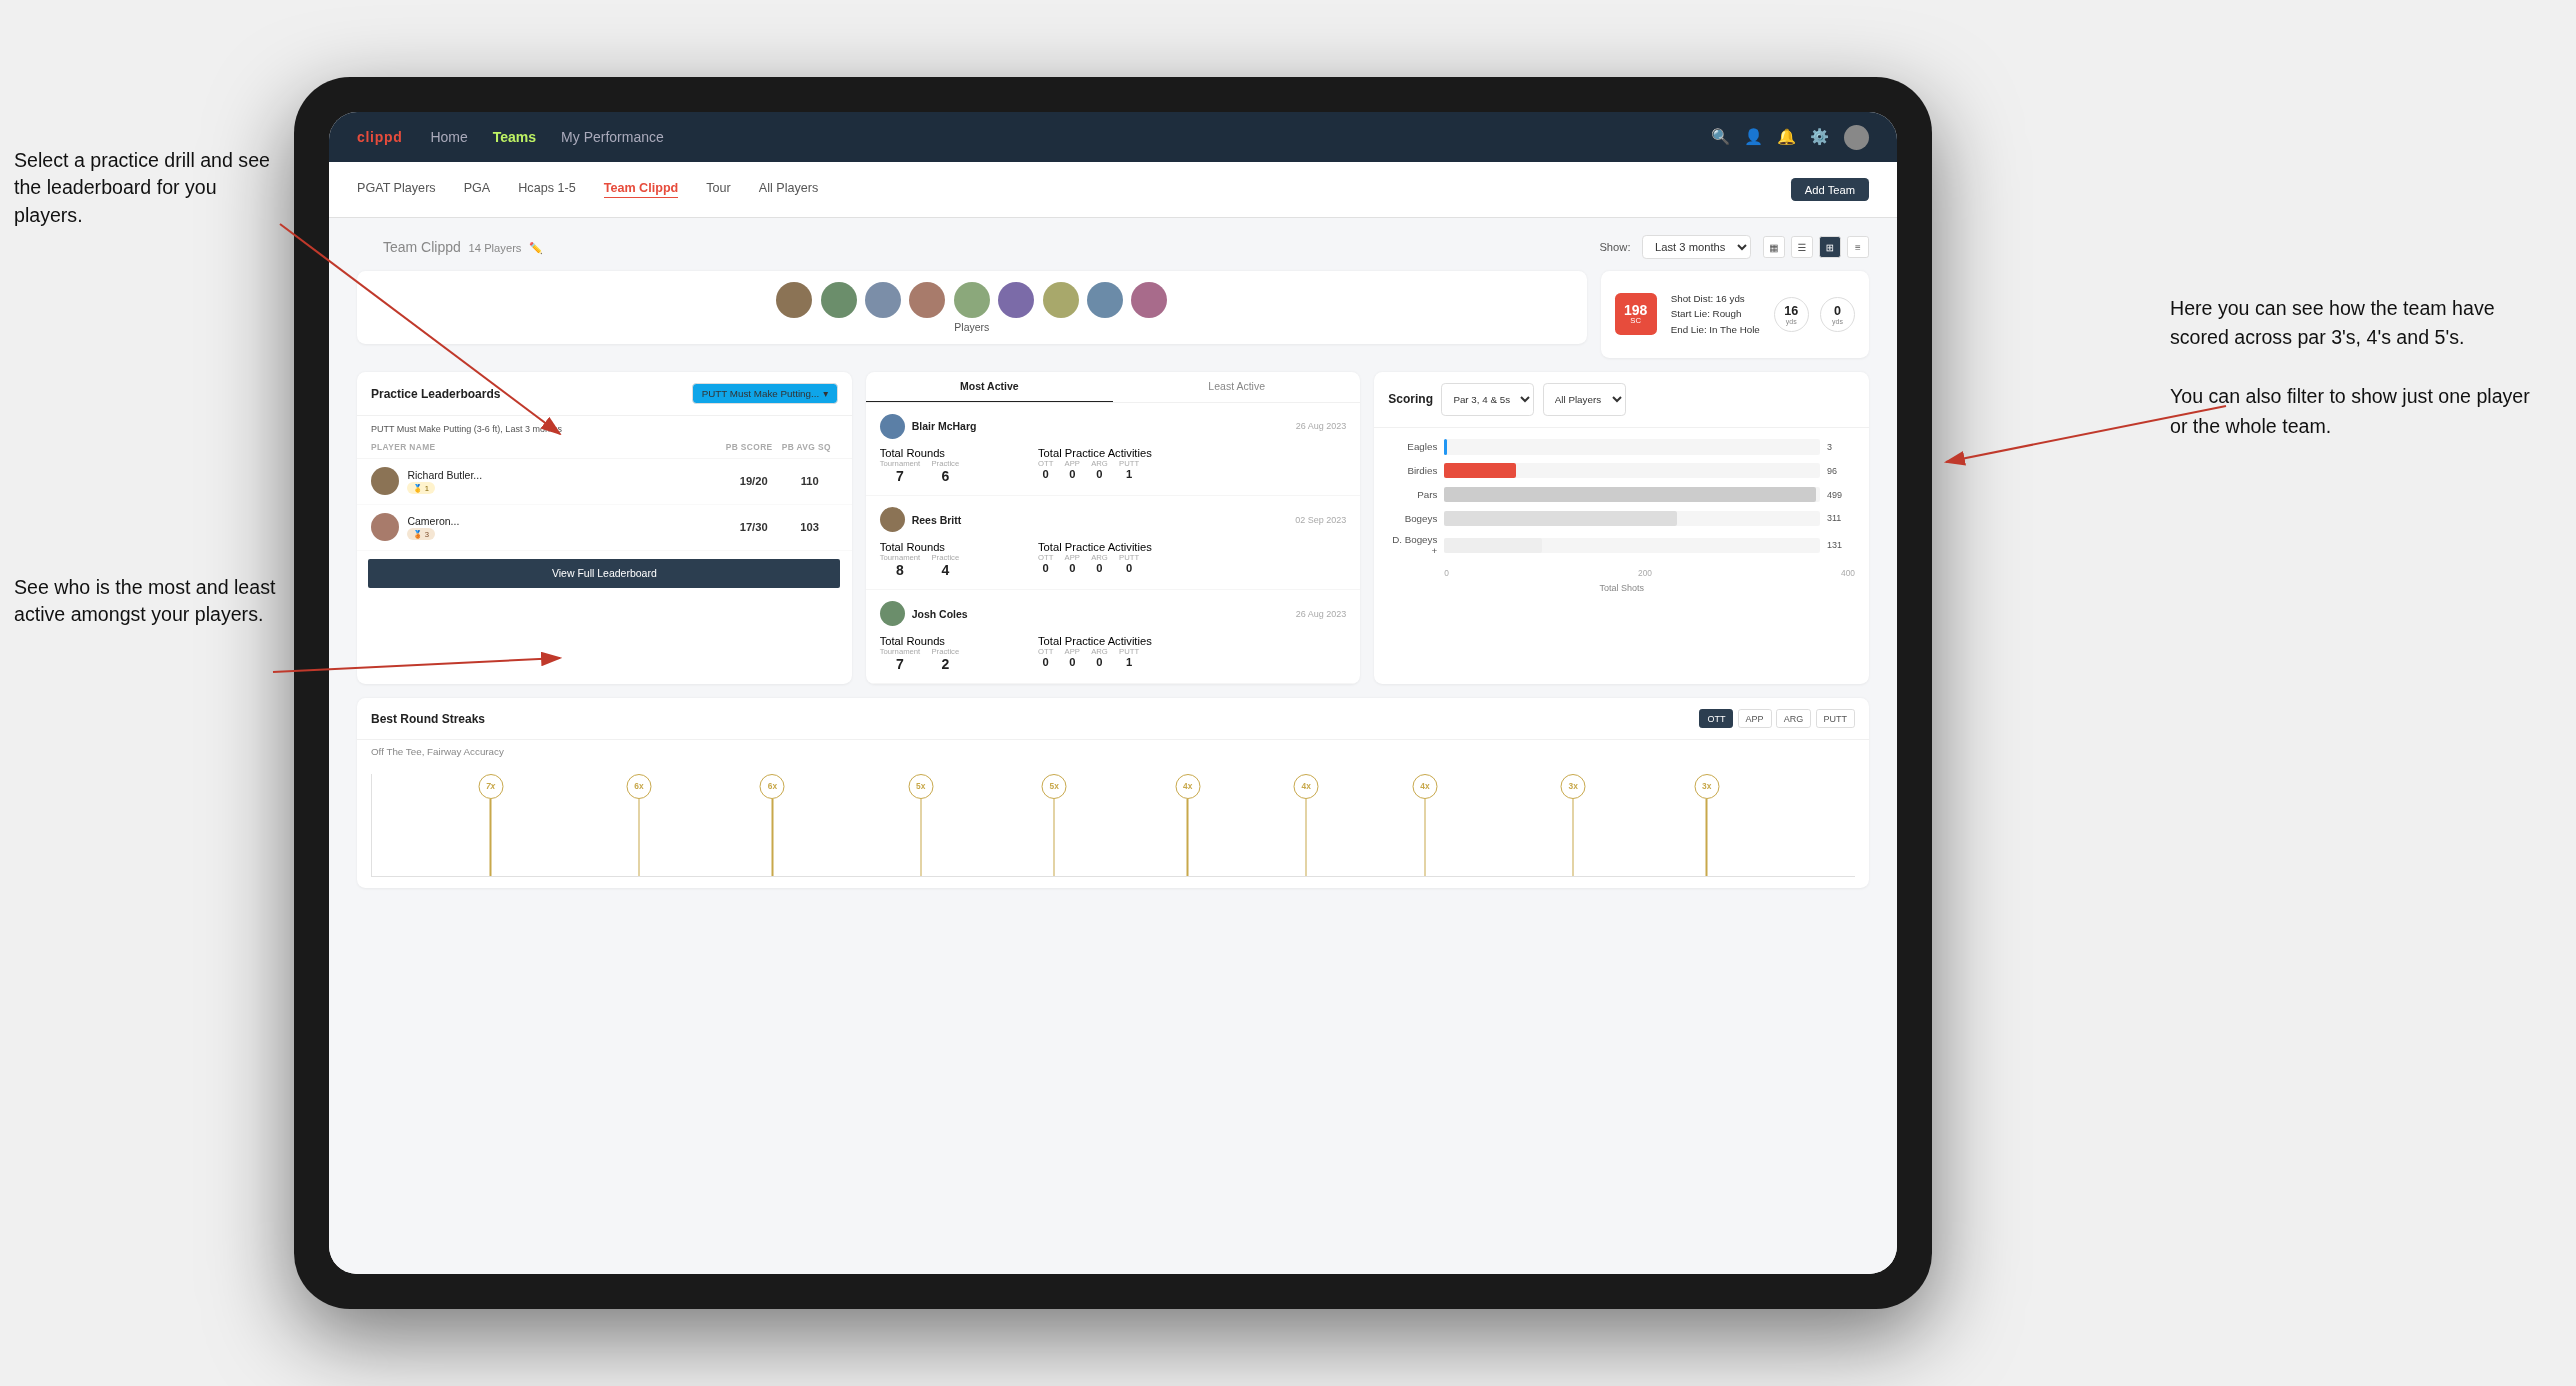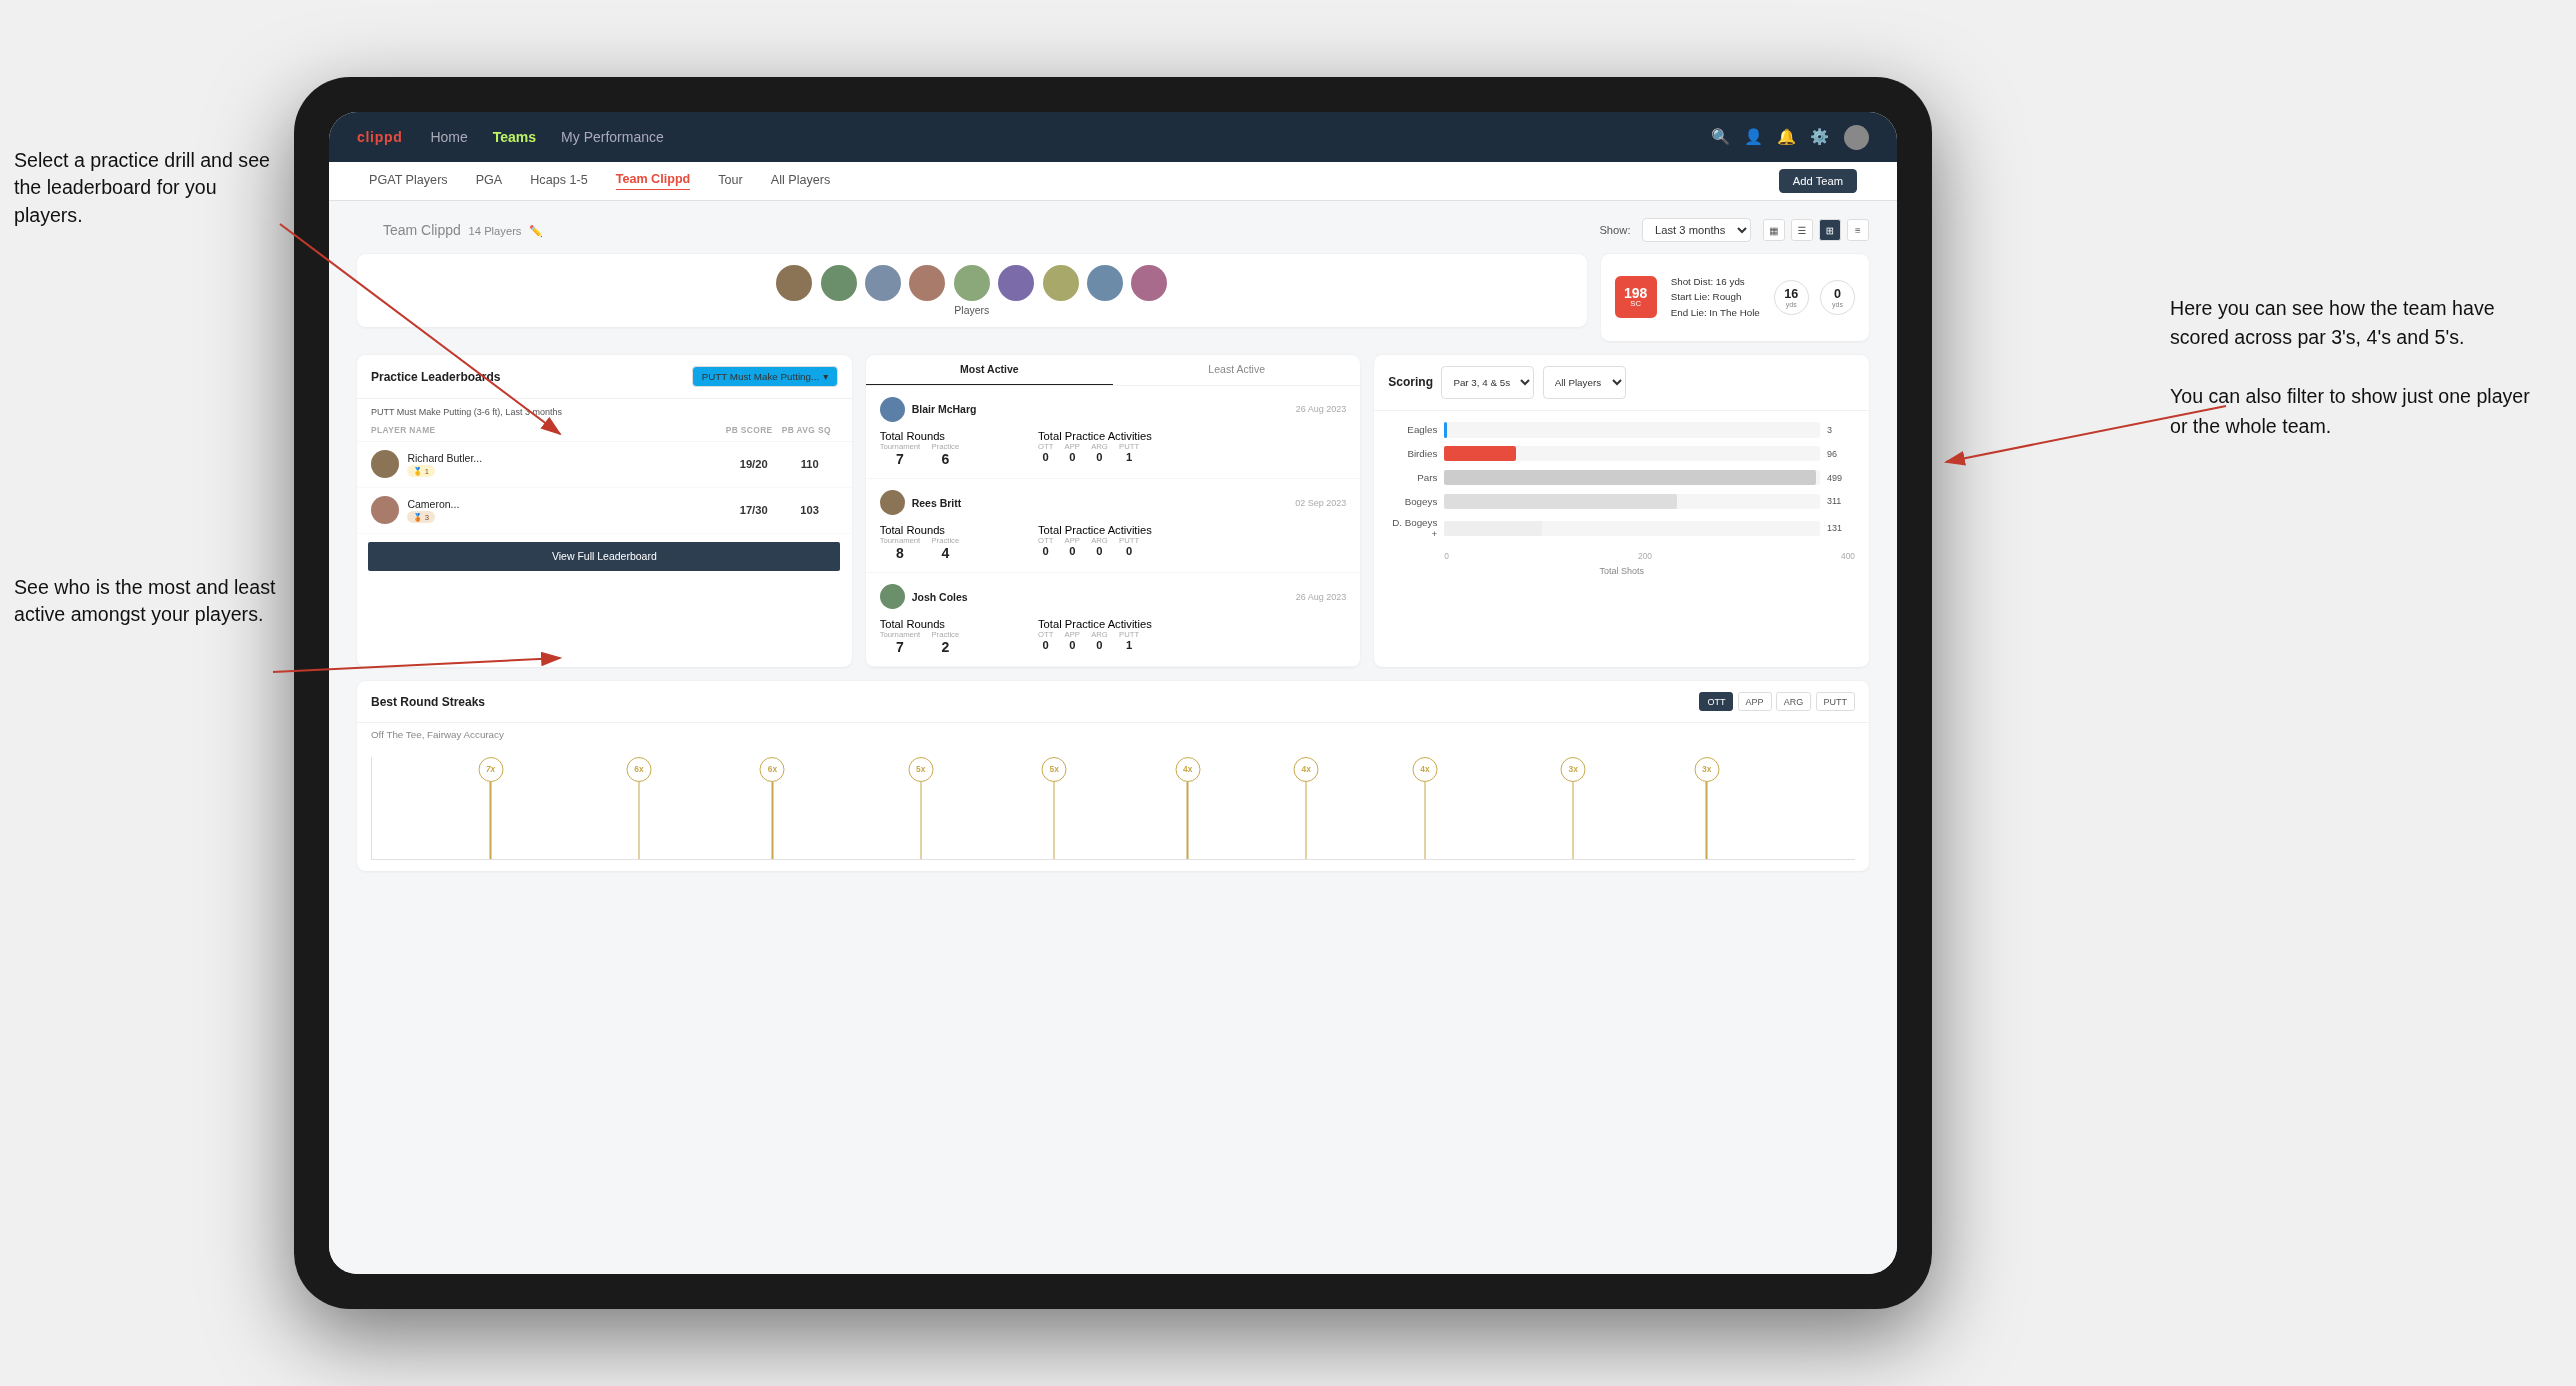--- a/index.html
+++ b/index.html
@@ -86,24 +86,24 @@
       height: 25px;
       background: #888;
       border-radius: 50%;
       display: inline-block;
     }
 
     
     .subnav {
       background: #fff;
       border-bottom: 0.7px solid #e0e0e0;
-      height: 39px;
-      display: flex;
-      align-items: center;
-      padding: 0 40px;
+      height: 56px;
+      display: flex;
+      align-items: center;
+      padding: 0 28px;
       gap: 28px;
       flex-shrink: 0;
     }
     .subnav-item {
       font-size: 12.6px;
       color: #555;
       cursor: pointer;
       padding-bottom: 2.8px;
     }
     .subnav-item.active {

